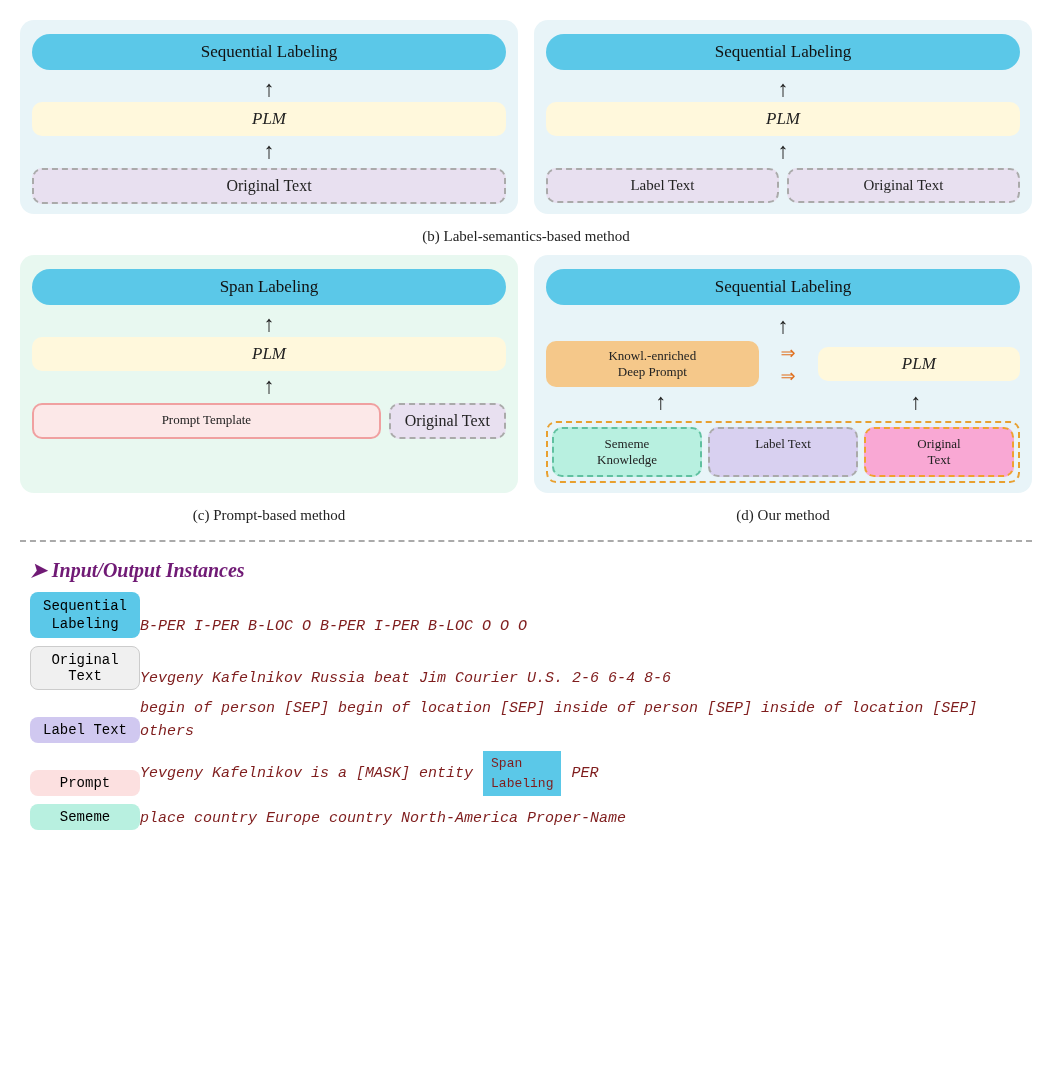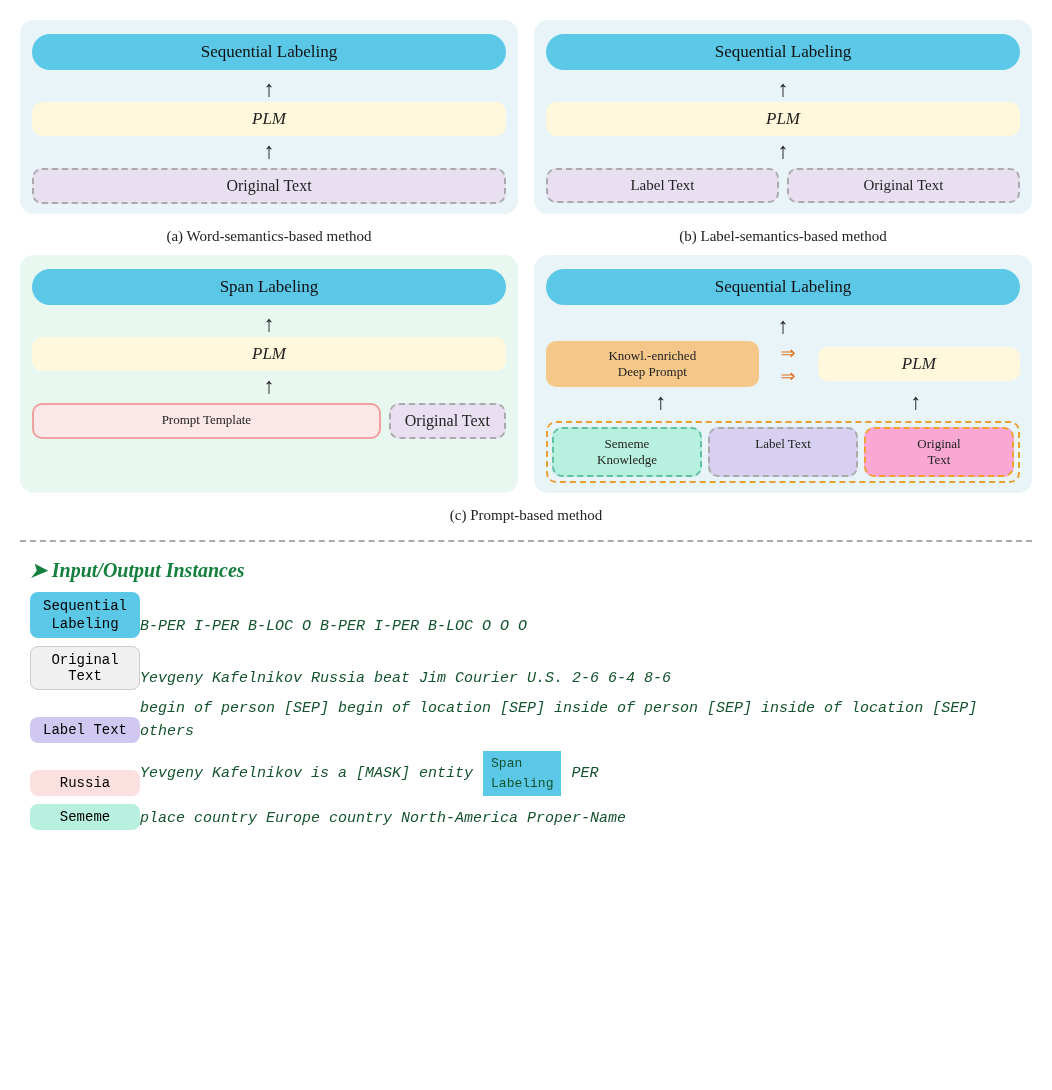--- a/index.html
+++ b/index.html
@@ -227,21 +227,21 @@
     
     .io-section {
       width: 100%;
       padding: 0 10px;
     }
 
     .io-title {
       font-size: 20px;
       font-style: italic;
       font-weight: bold;
-      color: #15803d;
+      color: #701a75;
       margin-bottom: 10px;
     }
 
     .io-row {
       display: flex;
       align-items: flex-end;
       margin-bottom: 8px;
       gap: 0;
       font-family: Liberation Mono, monospace;
     }
@@ -258,21 +258,21 @@
 
     .io-label-seq { background: #5bc8e8; }
     .io-label-orig { background: #f0f0f0; border: 1px solid #ccc; }
     .io-label-label { background: #d0c8f0; }
     .io-label-prompt { background: #fce0e0; }
     .io-label-sememe { background: #b8f0e0; }
 
     .io-content {
       font-size: 15px;
       font-style: italic;
-      color: #14532d;
+      color: #7f1d1d;
       line-height: 1.5;
       flex: 1;
     }
 
     .io-content-row {
       display: flex;
       align-items: center;
       gap: 10px;
     }
 
@@ -320,21 +320,20 @@
       <div class="plm-box">PLM</div>
       <div class="arrow-up">↑</div>
       <div class="two-boxes-row">
         <div class="label-text-box">Label Text</div>
         <div class="label-text-box">Original Text</div>
       </div>
     </div>
   </div>
 
   <div class="panel-caption-row">
-    <div class="panel-caption">(a) Word-semantics-based method</div>
     <div class="panel-caption">(b) Label-semantics-based method</div>
   </div>
 
   <div class="panels-row">
 
     <div class="panel panel-c">
       <div class="span-label-box">Span Labeling</div>
       <div class="arrow-up">↑</div>
       <div class="plm-box">PLM</div>
       <div class="arrow-up">↑</div>
@@ -374,20 +373,21 @@
             <span style="white-space:pre-line;">Original
 Text</span>
           </div>
         </div>
       </div>
     </div>
   </div>
 
   <div class="panel-caption-row">
     <div class="panel-caption">(c) Prompt-based method</div>
+    <div class="panel-caption">(d) Our method</div>
   </div>
 
   <hr class="divider">
 
   <div class="io-section">
     <div class="io-title">➤ Input/Output Instances</div>
 
     <div class="io-row">
       <div class="io-label io-label-seq" style="white-space:pre-line; line-height:1.3;">Sequential
 Labeling</div>
@@ -404,21 +404,21 @@
     </div>
 
     <div class="io-row">
       <div class="io-label io-label-label">Label Text</div>
       <div class="io-content">
         <span>begin of person   [SEP]  begin of location   [SEP]  inside of person [SEP]  inside of location  [SEP]  others</span>
       </div>
     </div>
 
     <div class="io-row">
-      <div class="io-label io-label-prompt">Russia</div>
+      <div class="io-label io-label-prompt">Prompt</div>
       <div class="io-content">
         <div class="io-content-row">
           <span>Yevgeny  Kafelnikov  is  a  [MASK]  entity</span>
           <span class="span-label-small" style="white-space:pre-line;">Span
 Labeling</span>
           <span style="font-style:italic;">PER</span>
         </div>
       </div>
     </div>
 

